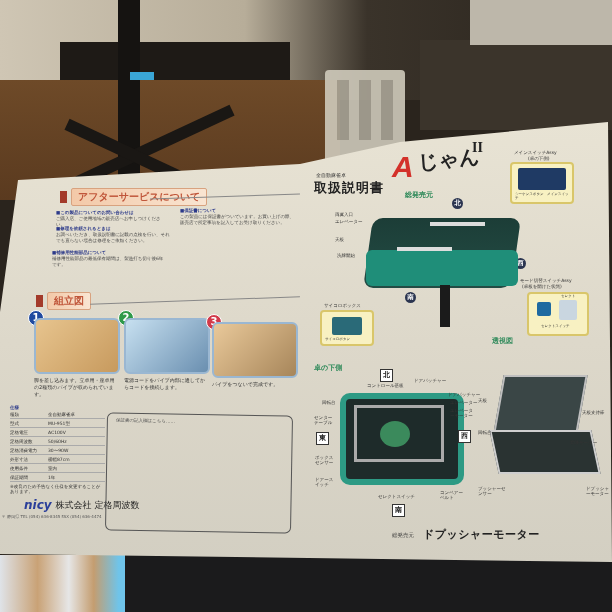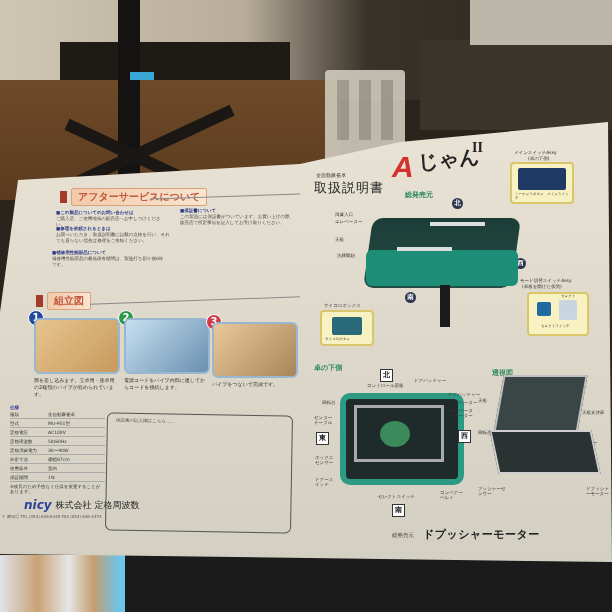--- a/index.html
+++ b/index.html
@@ -40,21 +40,21 @@
   .spec .k{width:38px;}
   .brand{position:absolute;left:0;top:498px;display:flex;align-items:center;gap:4px;}
   .brand .logo{font-size:12px;font-weight:bold;color:#2b3f9a;font-style:italic;padding-left:24px;}
   .brand .co{font-size:9px;color:#222;}
   .addr{position:absolute;left:2px;top:514px;font-size:4px;color:#555;width:100px;line-height:5px;}
 
   .notebox{position:absolute;left:106px;top:414px;width:184px;height:116px;border:1.5px solid #555;border-radius:6px;transform:rotate(1deg);}
   .notebox .lbl{position:absolute;left:8px;top:4px;font-size:4.5px;color:#555;}
 
   .manual-sub{position:absolute;left:316px;top:172px;font-size:5px;color:#333;}
-  .manual-title{position:absolute;left:314px;top:179px;font-size:13px;font-weight:normal;color:#222;letter-spacing:1px;}
+  .manual-title{position:absolute;left:314px;top:179px;font-size:13px;font-weight:bold;color:#222;letter-spacing:1px;}
   .logo-a{position:absolute;left:392px;top:150px;font-size:30px;font-weight:bold;font-style:italic;color:#d3312a;font-family:"Liberation Sans",sans-serif;}
   .logo-jan{position:absolute;left:418px;top:146px;font-size:20px;color:#222;font-weight:bold;transform:rotate(-6deg);}
   .logo-ii{position:absolute;left:472px;top:140px;font-size:14px;font-weight:bold;color:#222;font-family:"Liberation Serif",serif;}
   .green-h{position:absolute;font-size:7px;font-weight:bold;color:#2f8a5a;}
 
   .dir{position:absolute;width:11px;height:11px;border-radius:50%;background:#2b3550;color:#fff;font-size:6.5px;font-weight:bold;text-align:center;line-height:11px;}
   .dir-sq{position:absolute;width:11px;height:11px;border:1px solid #333;background:#fff;color:#222;font-size:7px;font-weight:bold;text-align:center;line-height:11px;}
 
   .table-top{position:absolute;left:368px;top:218px;width:148px;height:70px;background:linear-gradient(180deg,#1c3d37 0%,#234d45 100%);border-radius:10px;transform:skewX(-8deg);}
   .table-body{position:absolute;left:366px;top:250px;width:152px;height:36px;background:#1f8e79;border-radius:6px;}
@@ -249,21 +249,21 @@
 <div class="lbl-s" style="left:315px;top:455px;width:22px;">ボックスセンサー</div>
 <div class="lbl-s" style="left:315px;top:477px;width:22px;">ドアースイッチ</div>
 <div class="lbl-s" style="left:448px;top:392px;">ドアパッチャー</div>
 <div class="lbl-s" style="left:450px;top:400px;">エレベーター</div>
 <div class="lbl-s" style="left:450px;top:408px;width:26px;">エレベーターモーター</div>
 <div class="dir-sq" style="left:458px;top:430px;">西</div>
 <div class="lbl-s" style="left:378px;top:494px;">セレクトスイッチ</div>
 <div class="lbl-s" style="left:440px;top:490px;width:26px;">コンベアーベルト</div>
 <div class="dir-sq" style="left:392px;top:504px;">南</div>
 
-<div class="green-h" style="left:492px;top:368px;">透視図</div>
+<div class="green-h" style="left:492px;top:336px;">透視図</div>
 <div class="cut-view">
   <div class="cut-lid"></div>
   <div class="cut-base"></div>
 </div>
 <div class="lbl-s" style="left:478px;top:398px;">天板</div>
 <div class="lbl-s" style="left:582px;top:410px;">天板支持棒</div>
 <div class="lbl-s" style="left:478px;top:430px;">回転台</div>
 <div class="lbl-s" style="left:570px;top:440px;">昇降モーター</div>
 <div class="lbl-s" style="left:478px;top:486px;width:28px;">プッシャーセンサー</div>
 <div class="lbl-s" style="left:586px;top:486px;width:24px;">ドプッシャーモーター</div>

